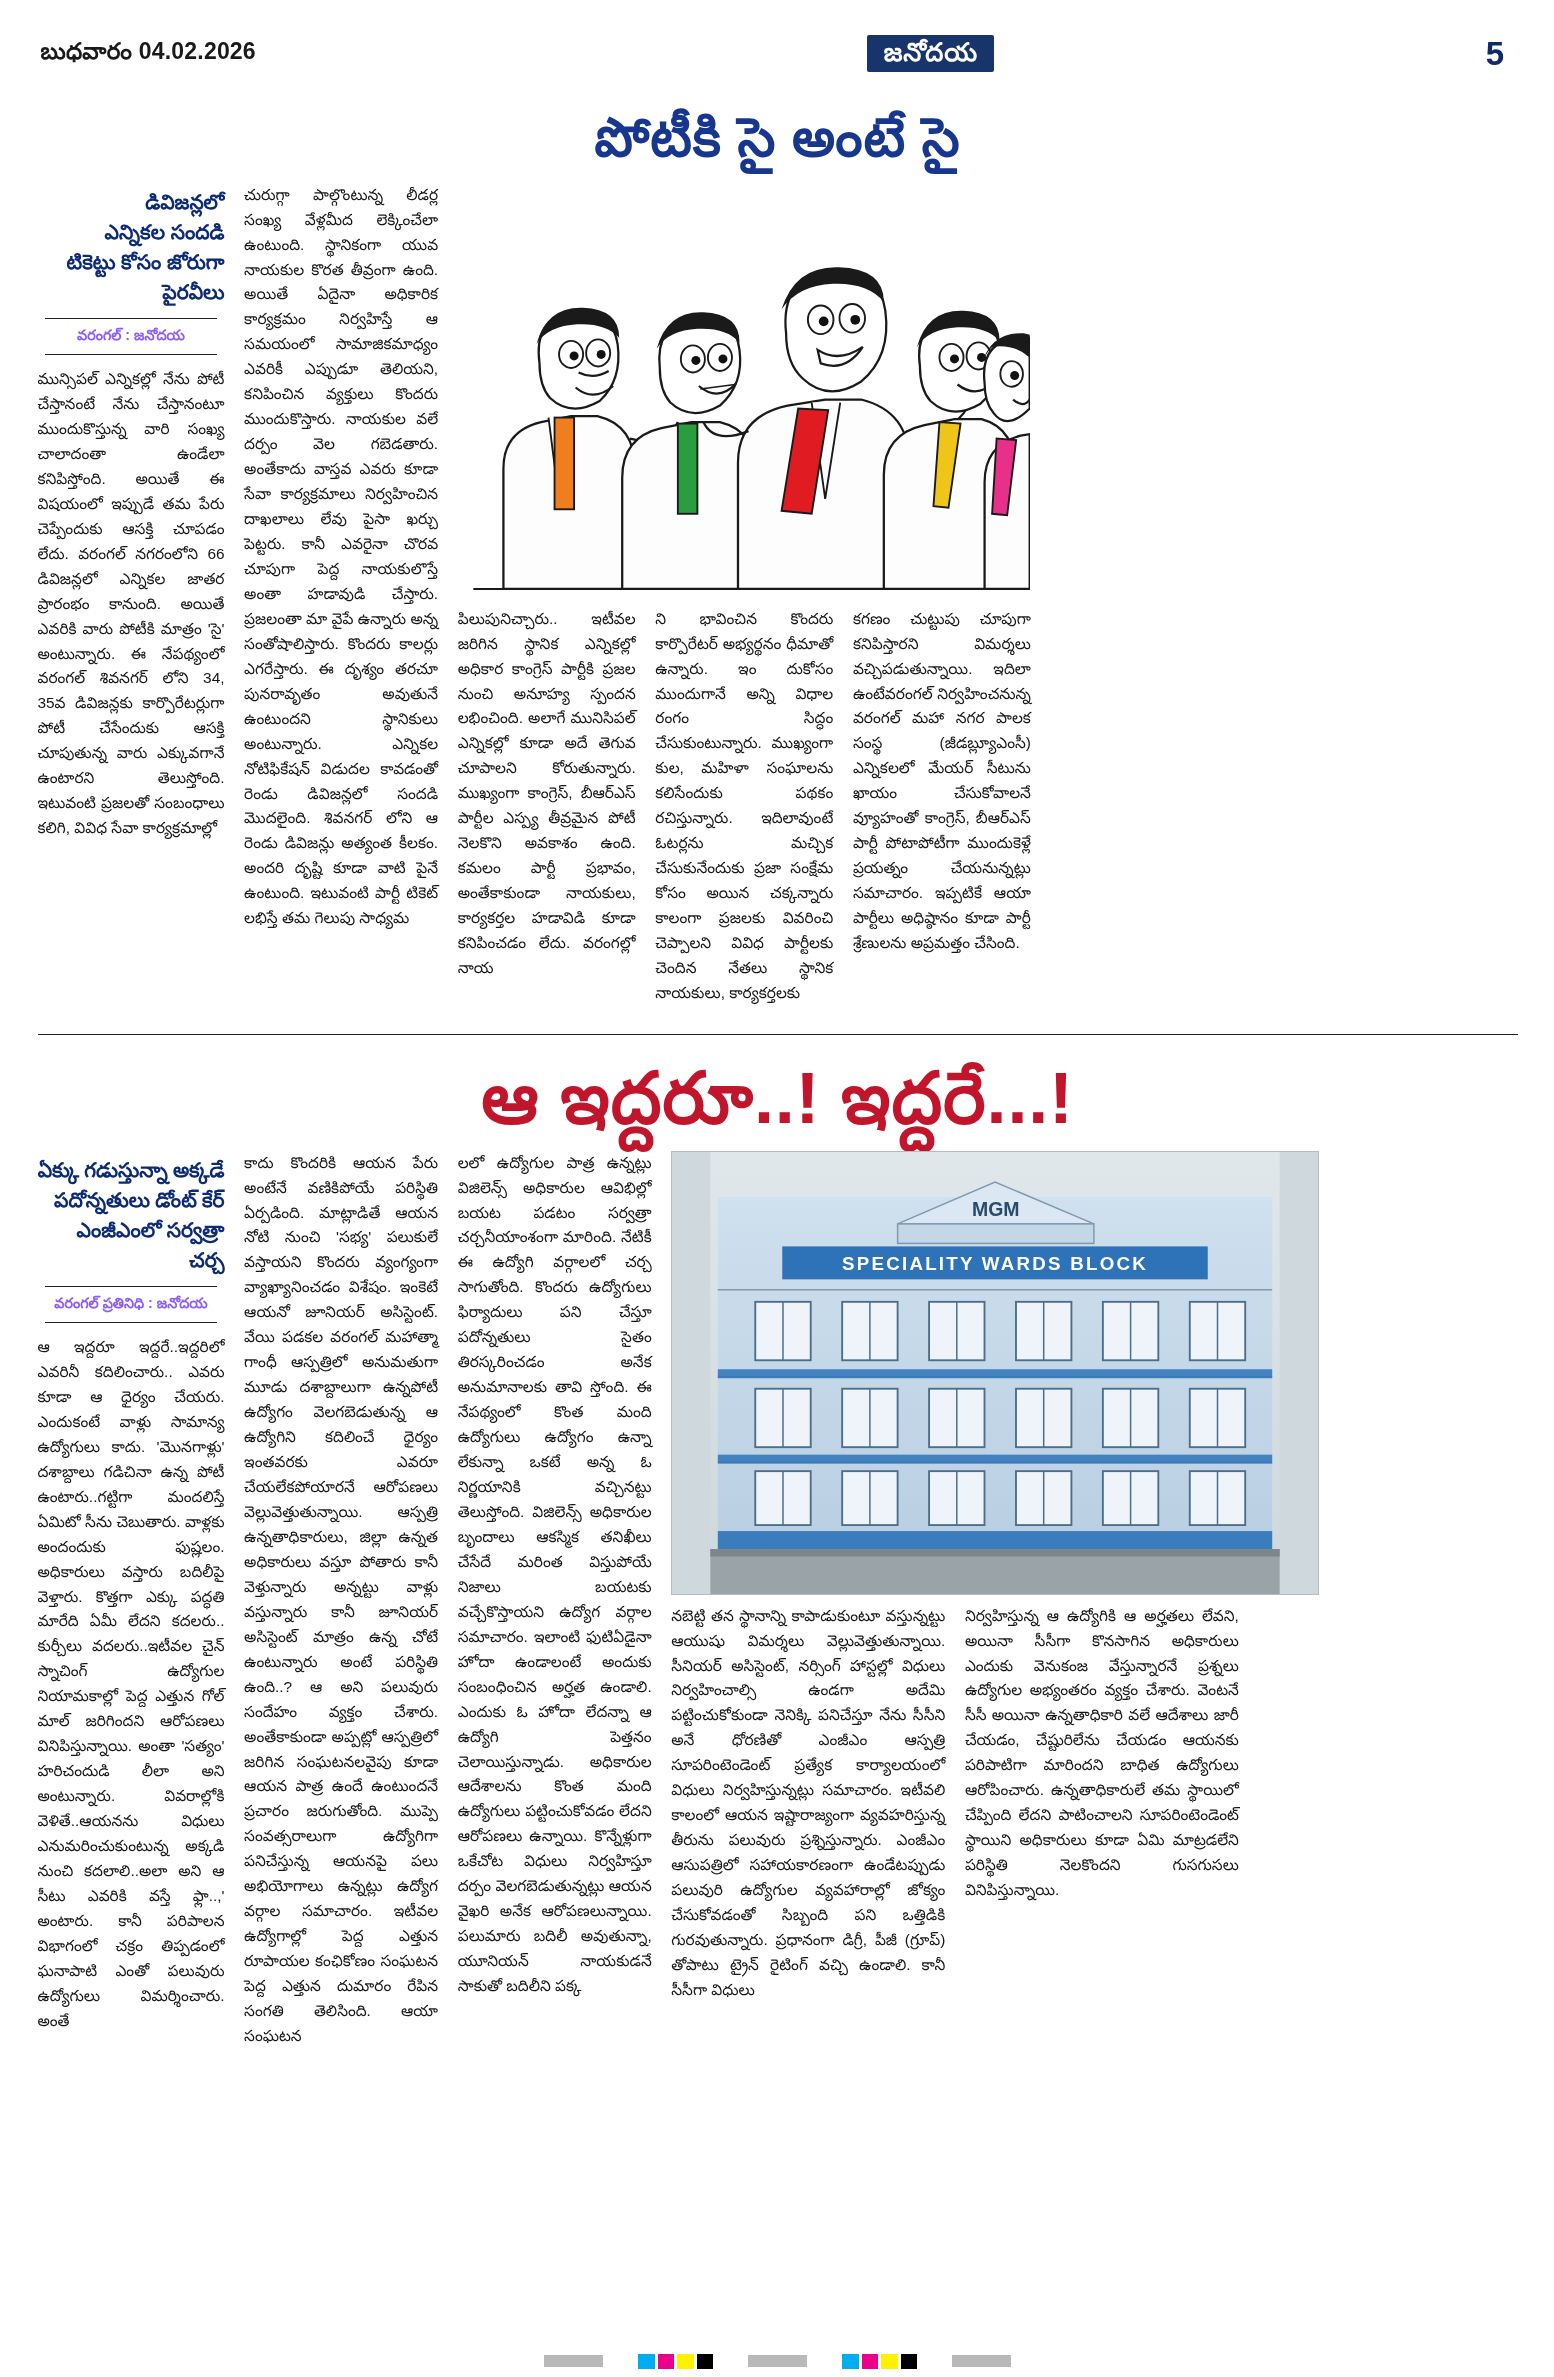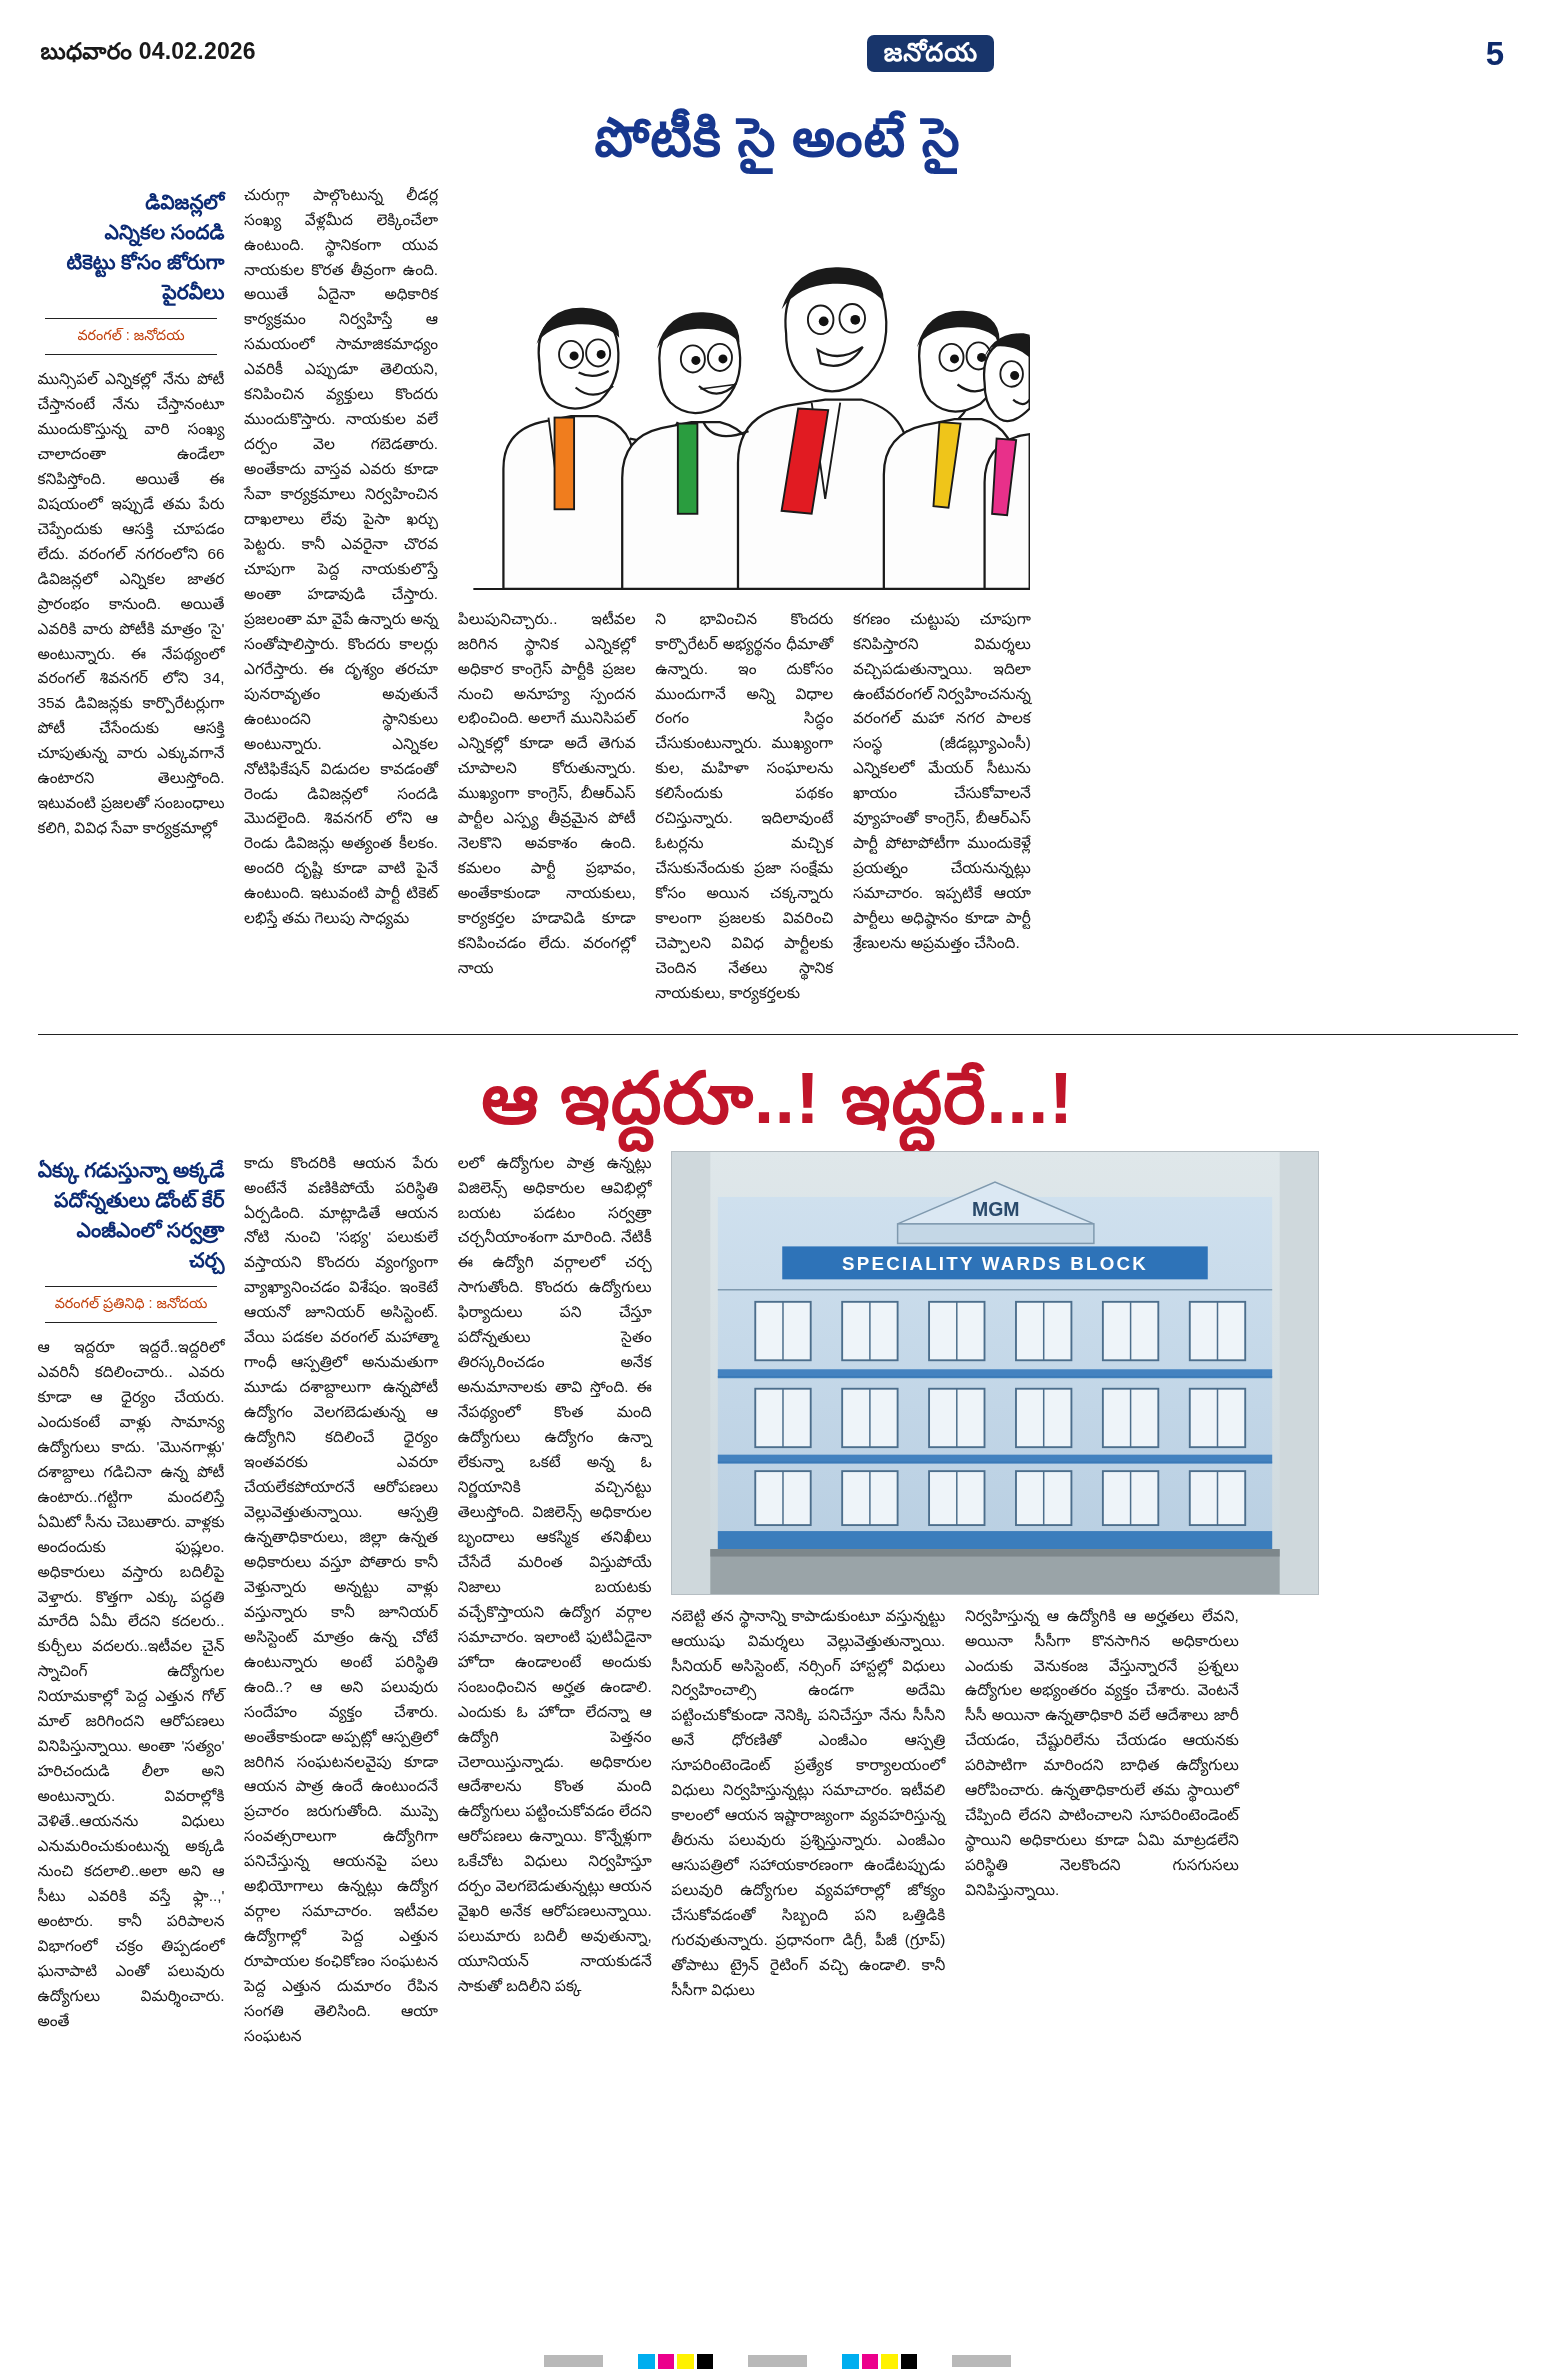--- a/index.html
+++ b/index.html
@@ -39,21 +39,21 @@
     align-items:center;
     gap:7.5px;
     margin-left:120px;
   }
   .logo-box{
     background:#18356b;
     color:#fff;
     font-size:25.6px;
     font-weight:bold;
     padding:5.3px 16.5px 6.8px 16.5px;
-    border-radius:7px;
+    border-radius:2px;
     letter-spacing:0.8px;
     line-height:1;
   }
   .page-num{
     font-size:33px;
     font-weight:bold;
     color:#0e2a6b;
     padding-right:10.5px;
   }
 
@@ -95,22 +95,22 @@
     font-size:20.3px;
     font-weight:bold;
     color:#0c2b74;
     line-height:1.48;
     text-align:right;
     margin:4.5px 0 10.5px 0;
   }
   .byline{
     text-align:center;
     font-size:14.3px;
-    font-weight:normal;
-    color:#c2410c;
+    font-weight:bold;
+    color:#8b5cf6;
     padding:5.3px 0 6.8px 0;
     border-top:1.5px solid #222;
     border-bottom:1.5px solid #222;
     margin:3px 7.5px 12px 7.5px;
   }
 
   
   .cartoon{
     width:572px;
     flex:0 0 572px;

